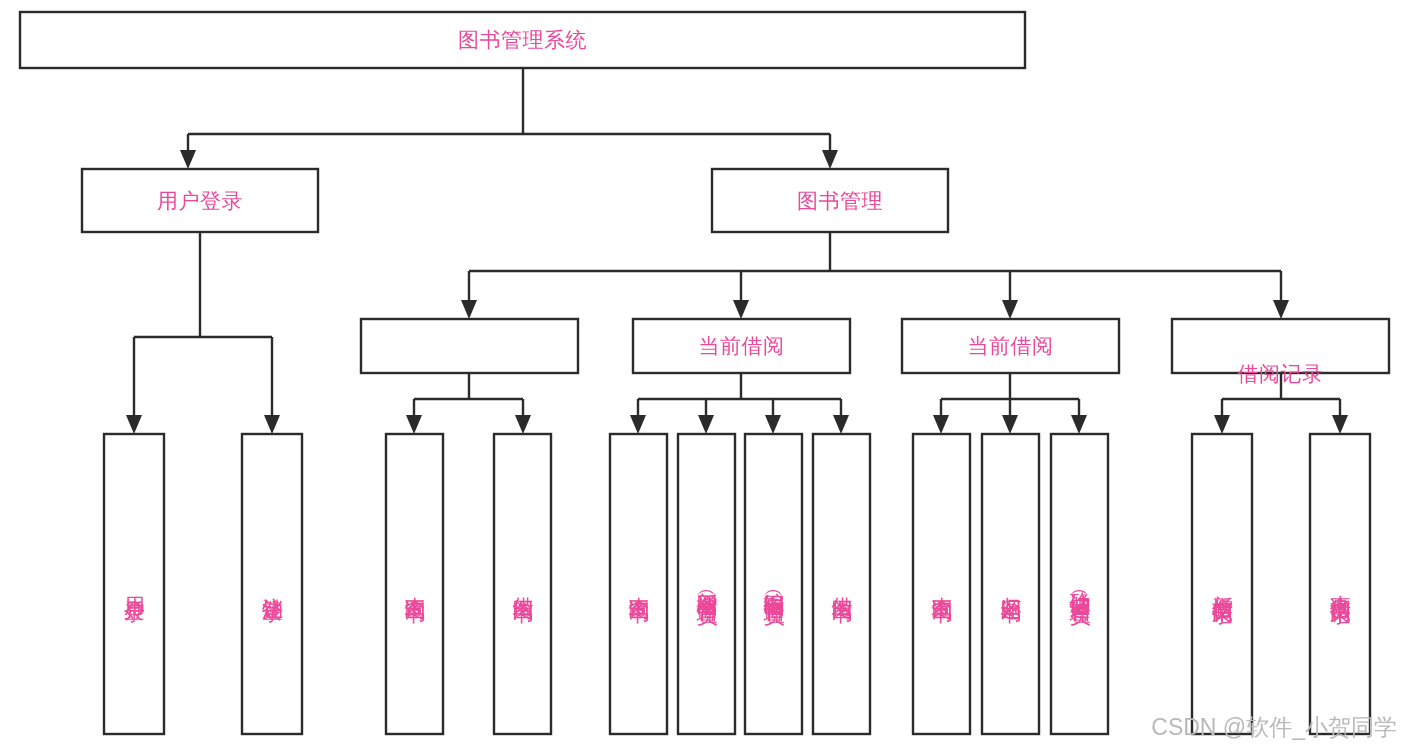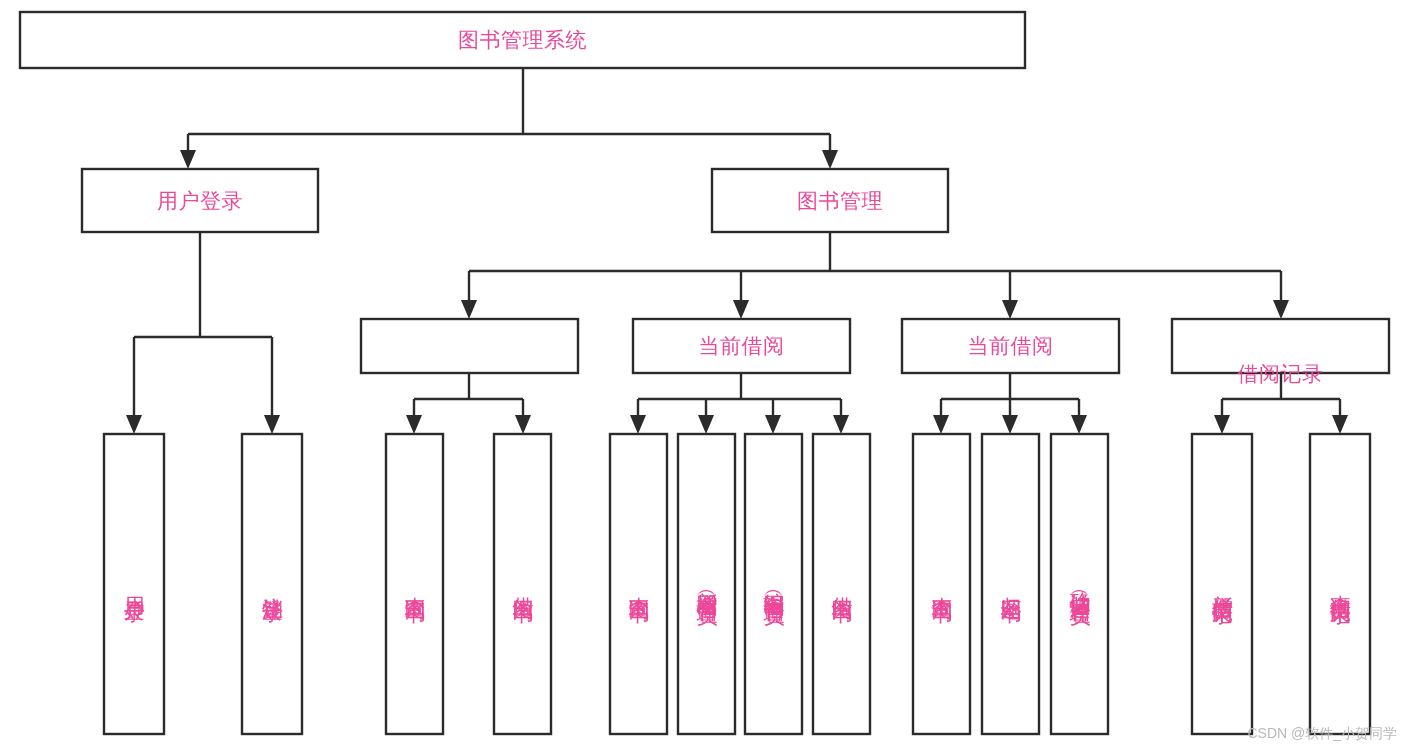--- a/index.html
+++ b/index.html
@@ -60,21 +60,21 @@
     writing-mode: vertical-rl;
     text-orientation: upright;
     font-size: 21px;
     line-height: 1.28;
     letter-spacing: 2px;
   }
   .watermark {
     position: absolute;
     right: 8px;
     bottom: 4px;
-    font-size: 14px;
+    font-size: 23px;
     color: #b9b9b9;
     font-family: "Liberation Sans", "DejaVu Sans", sans-serif;
     white-space: pre;
   }
 </style>
 </head>
 <body>
 
 <div id="diagram-root">
 

